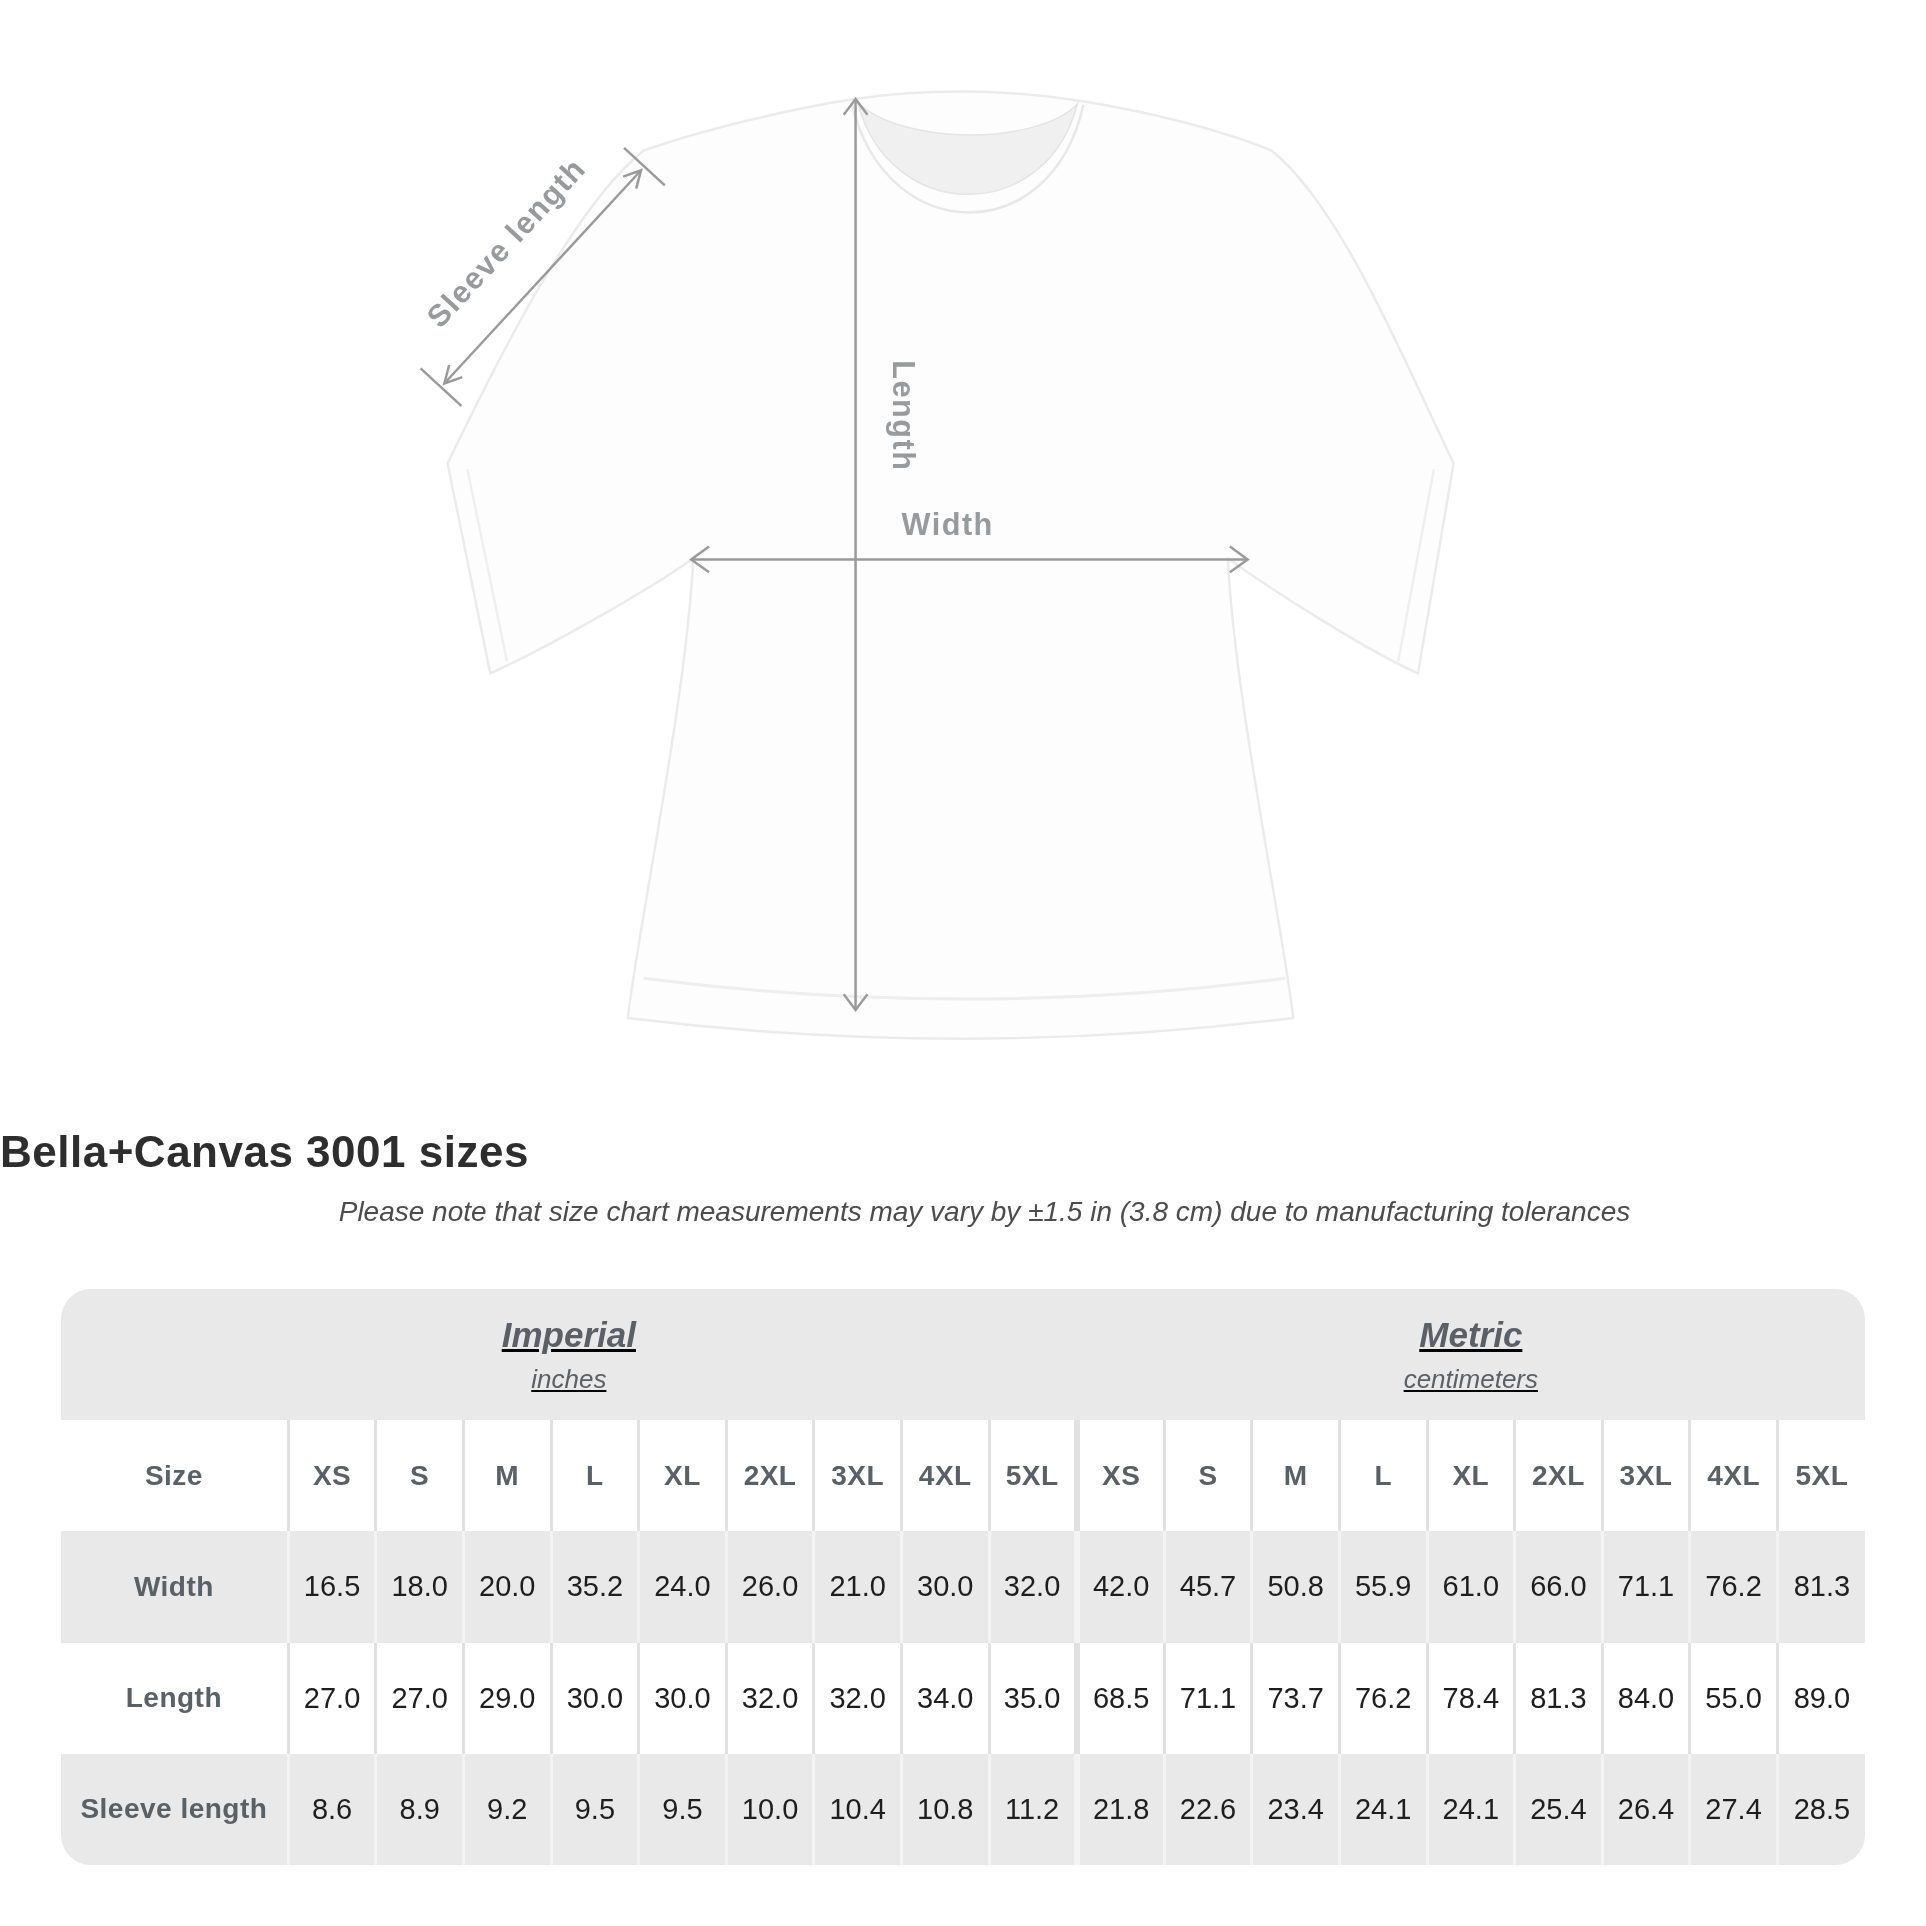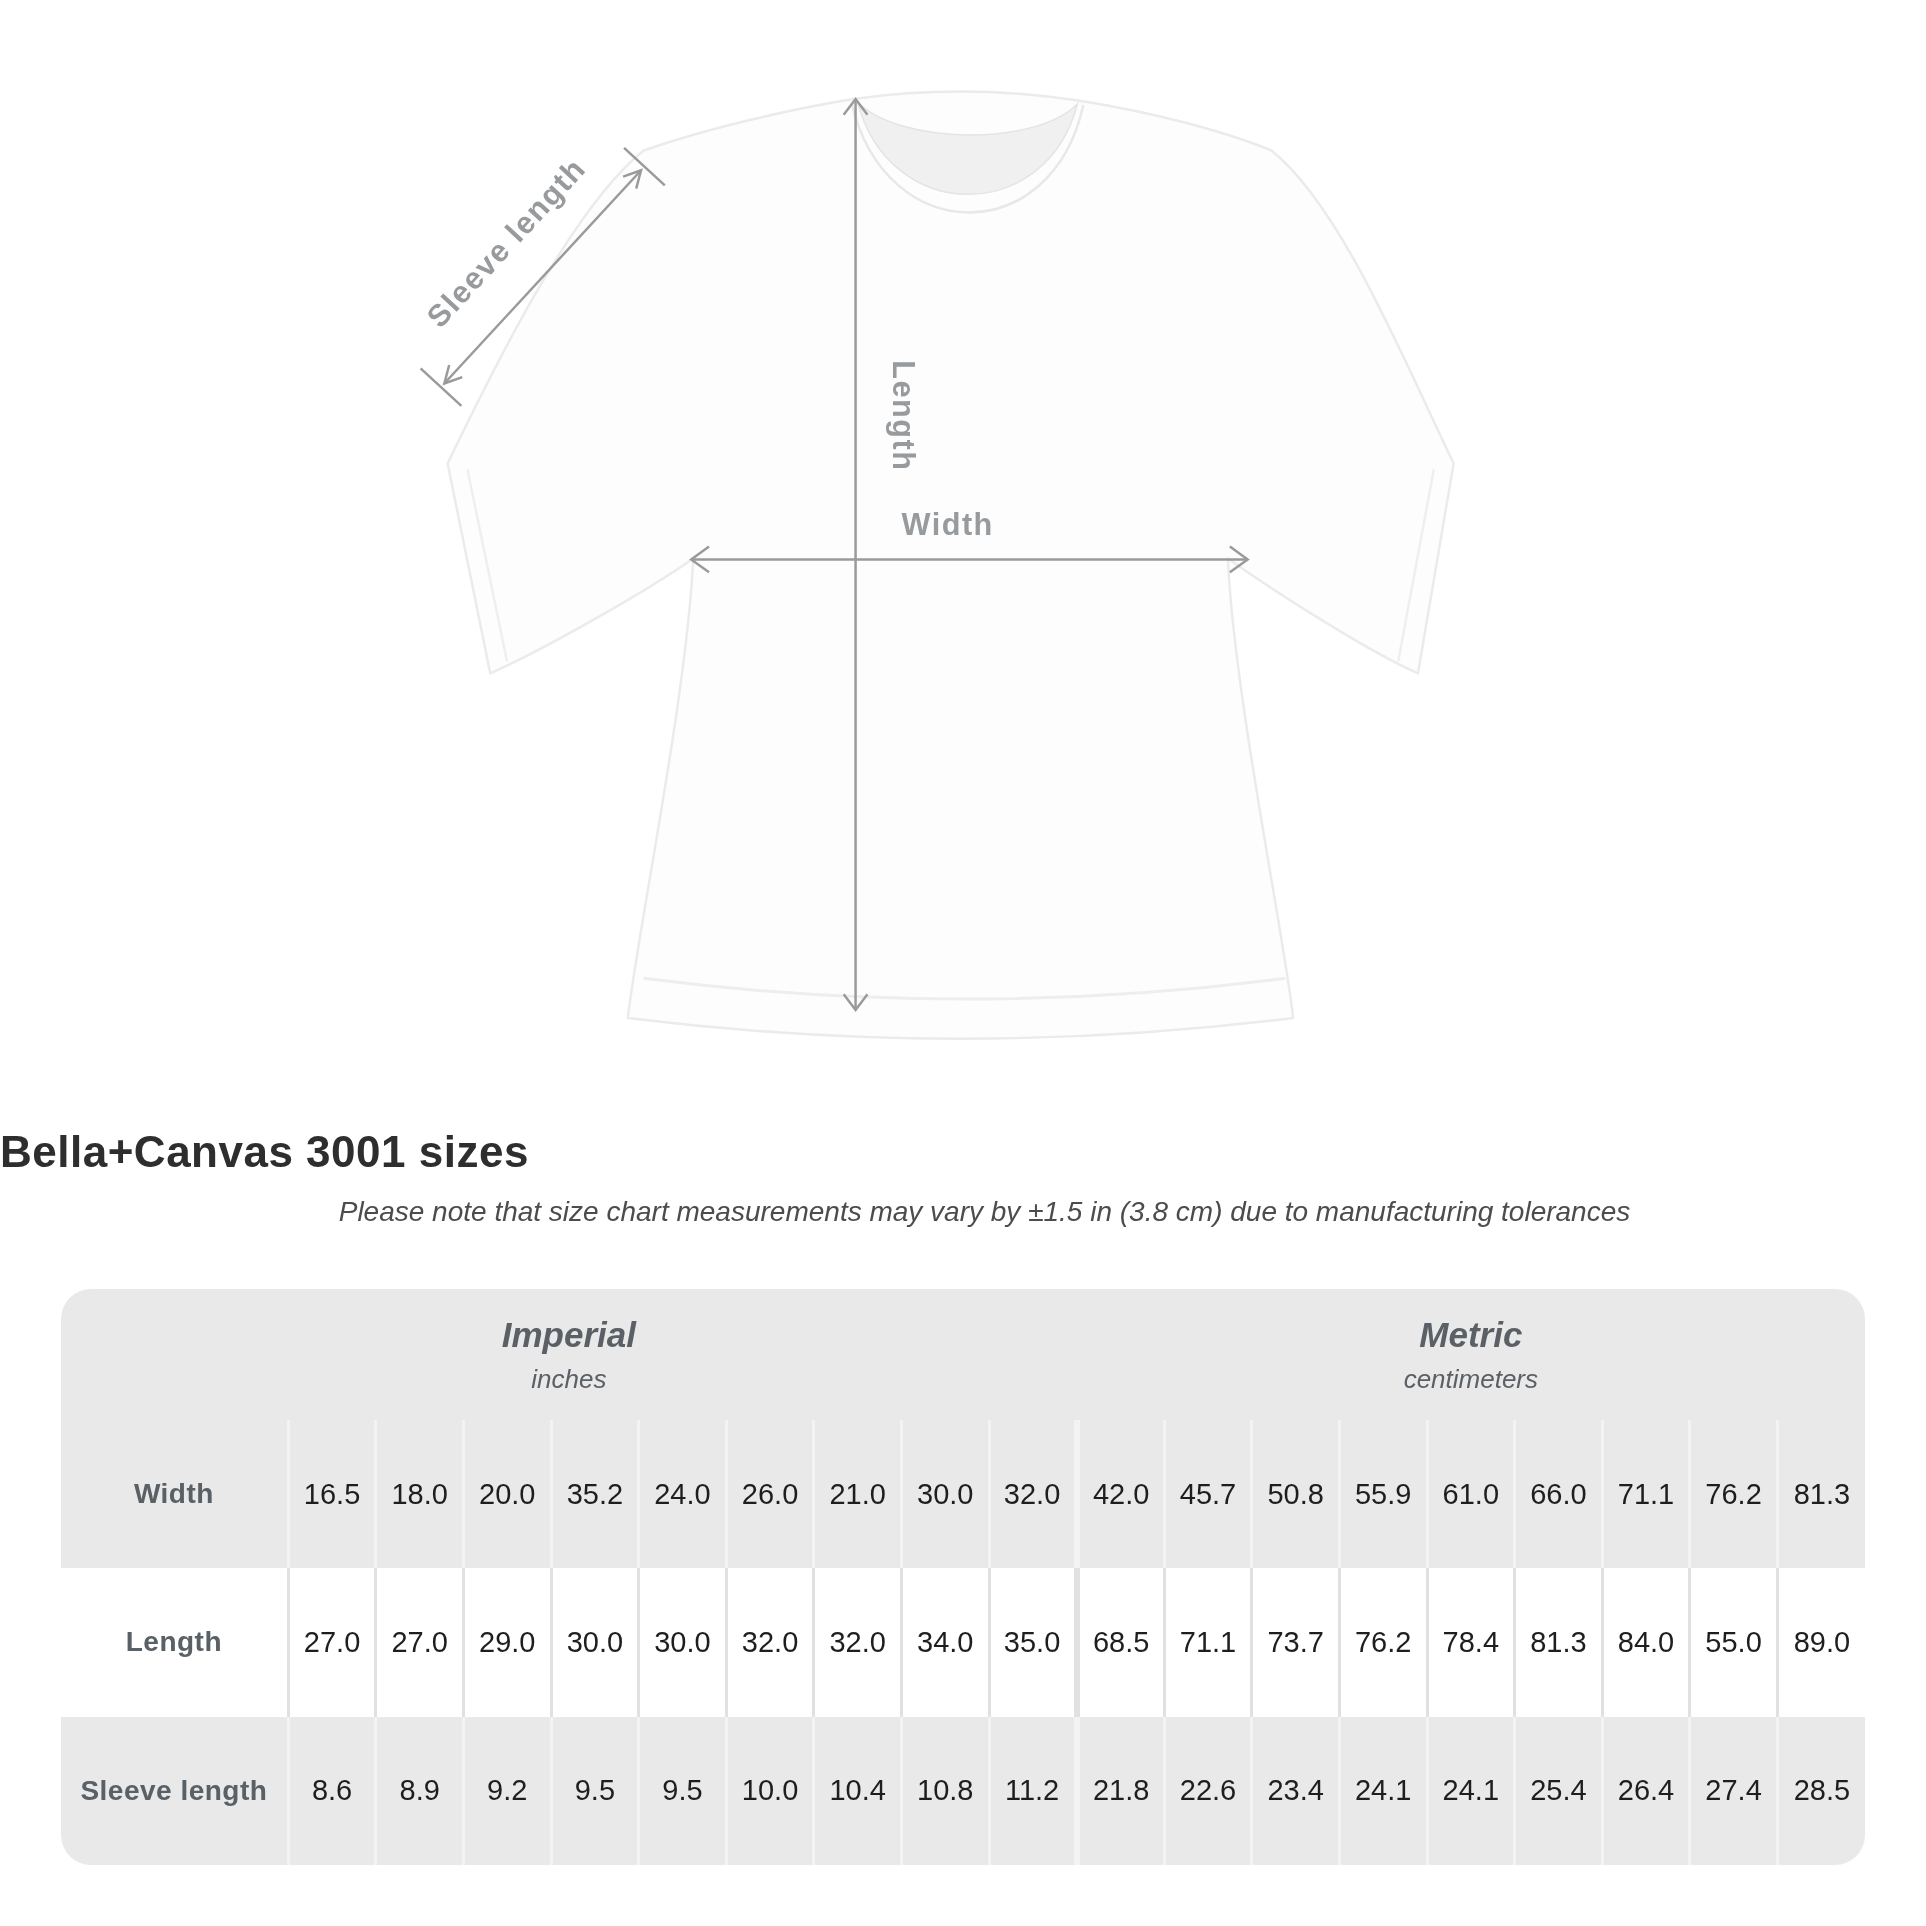--- a/index.html
+++ b/index.html
@@ -17,21 +17,21 @@
   .subtitle{
     position:absolute;top:1192px;left:0;width:100%;margin:4px;text-align:center;
     font-size:28px;font-style:italic;color:#4c4c4c;padding-left:17px;
   }
   .table-wrap{
     position:absolute;left:61px;top:1289px;width:1804px;height:576px;
     background:#e9e9e9;border-radius:30px;overflow:hidden;
   }
   table{width:100%;height:100%;border-collapse:collapse;table-layout:fixed;}
   th,td{padding:0;text-align:center;vertical-align:middle;}
-  .unit-row th{height:131px;vertical-align:middle;}
+  .unit-row th{height:131px;vertical-align:middle;text-decoration:underline;}
   .unit-name{font-size:35px;font-weight:bold;font-style:italic;color:#5a6065;}
   .unit-sub{font-size:26px;font-weight:normal;font-style:italic;color:#5a6065;margin-top:9px;}
   tbody tr{height:111px;}
   tbody th{font-size:28px;font-weight:bold;color:#596066;letter-spacing:0.5px;}
   tbody td{font-size:29px;font-weight:normal;color:#1e1e1e;}
   .row-white{background:#ffffff;}
   .row-gray{background:transparent;}
   .row-white > *:not(:first-child){border-left:3px solid #e1e1e1;}
   .row-gray  > *:not(:first-child){border-left:3px solid #f3f3f3;}
   .metric-start{border-left-width:6px !important;}
@@ -120,20 +120,41 @@
             <div class="unit-name">Imperial</div>
             <div class="unit-sub">inches</div>
           </th>
           <th colspan="9">
             <div class="unit-name">Metric</div>
             <div class="unit-sub">centimeters</div>
           </th>
         </tr>
       </thead>
       <tbody id="size-table-body">
+          <tr class="row-white">
+            <th>Size</th>
+            <th>XS</th>
+            <th>S</th>
+            <th>M</th>
+            <th>L</th>
+            <th>XL</th>
+            <th>2XL</th>
+            <th>3XL</th>
+            <th>4XL</th>
+            <th>5XL</th>
+            <th class="metric-start">XS</th>
+            <th>S</th>
+            <th>M</th>
+            <th>L</th>
+            <th>XL</th>
+            <th>2XL</th>
+            <th>3XL</th>
+            <th>4XL</th>
+            <th>5XL</th>
+          </tr>
           <tr class="row-gray">
             <th>Width</th>
             <td>16.5</td>
             <td>18.0</td>
             <td>20.0</td>
             <td>35.2</td>
             <td>24.0</td>
             <td>26.0</td>
             <td>21.0</td>
             <td>30.0</td>

